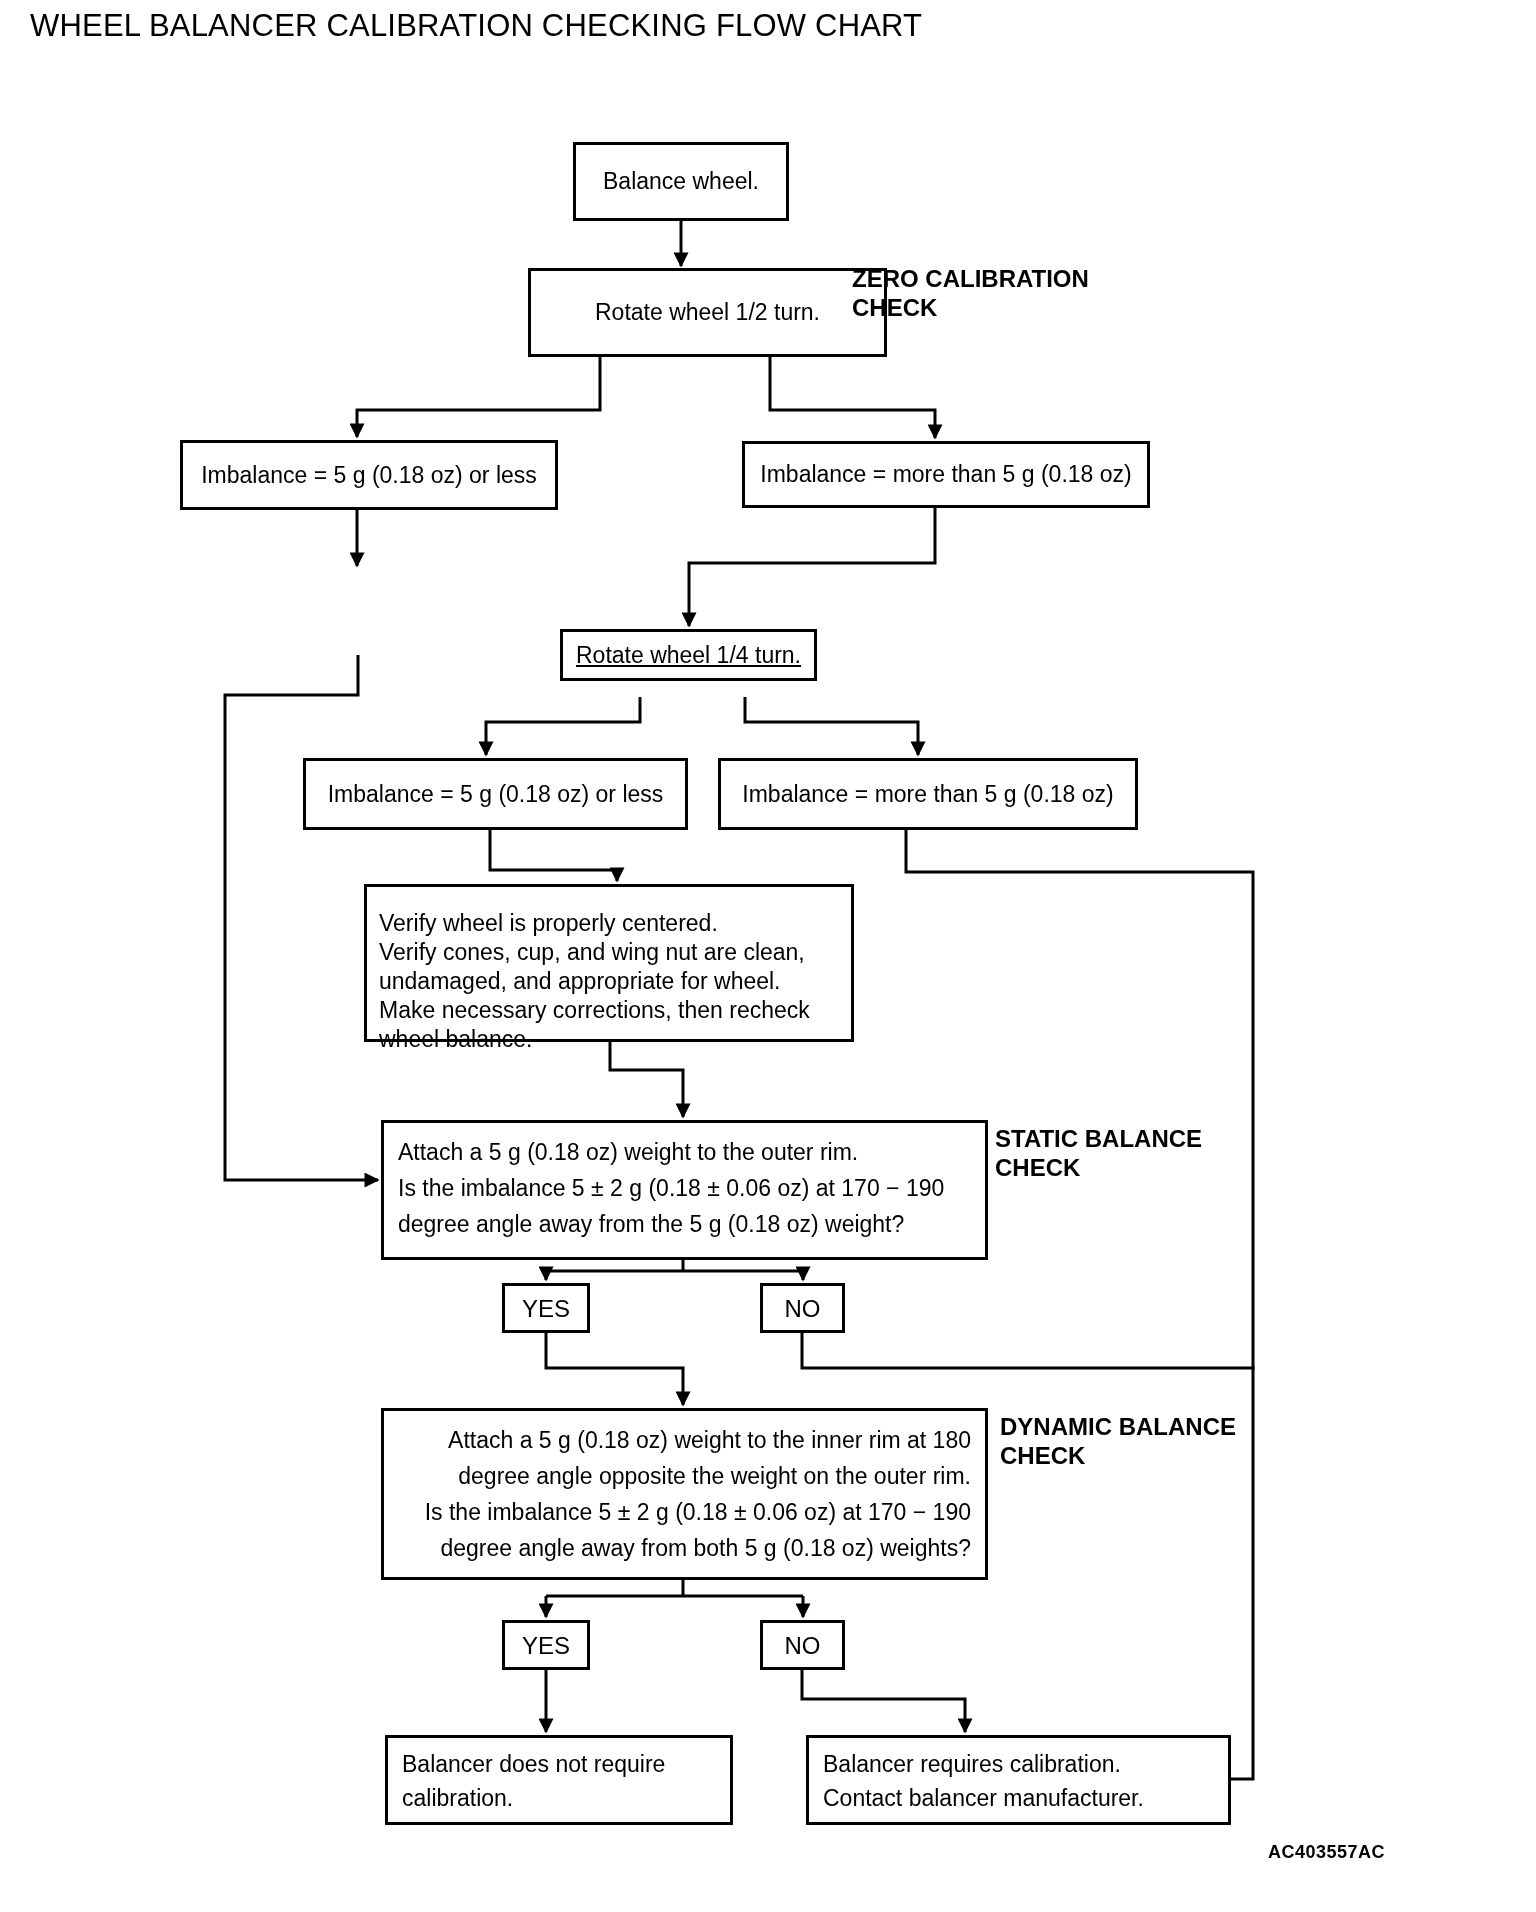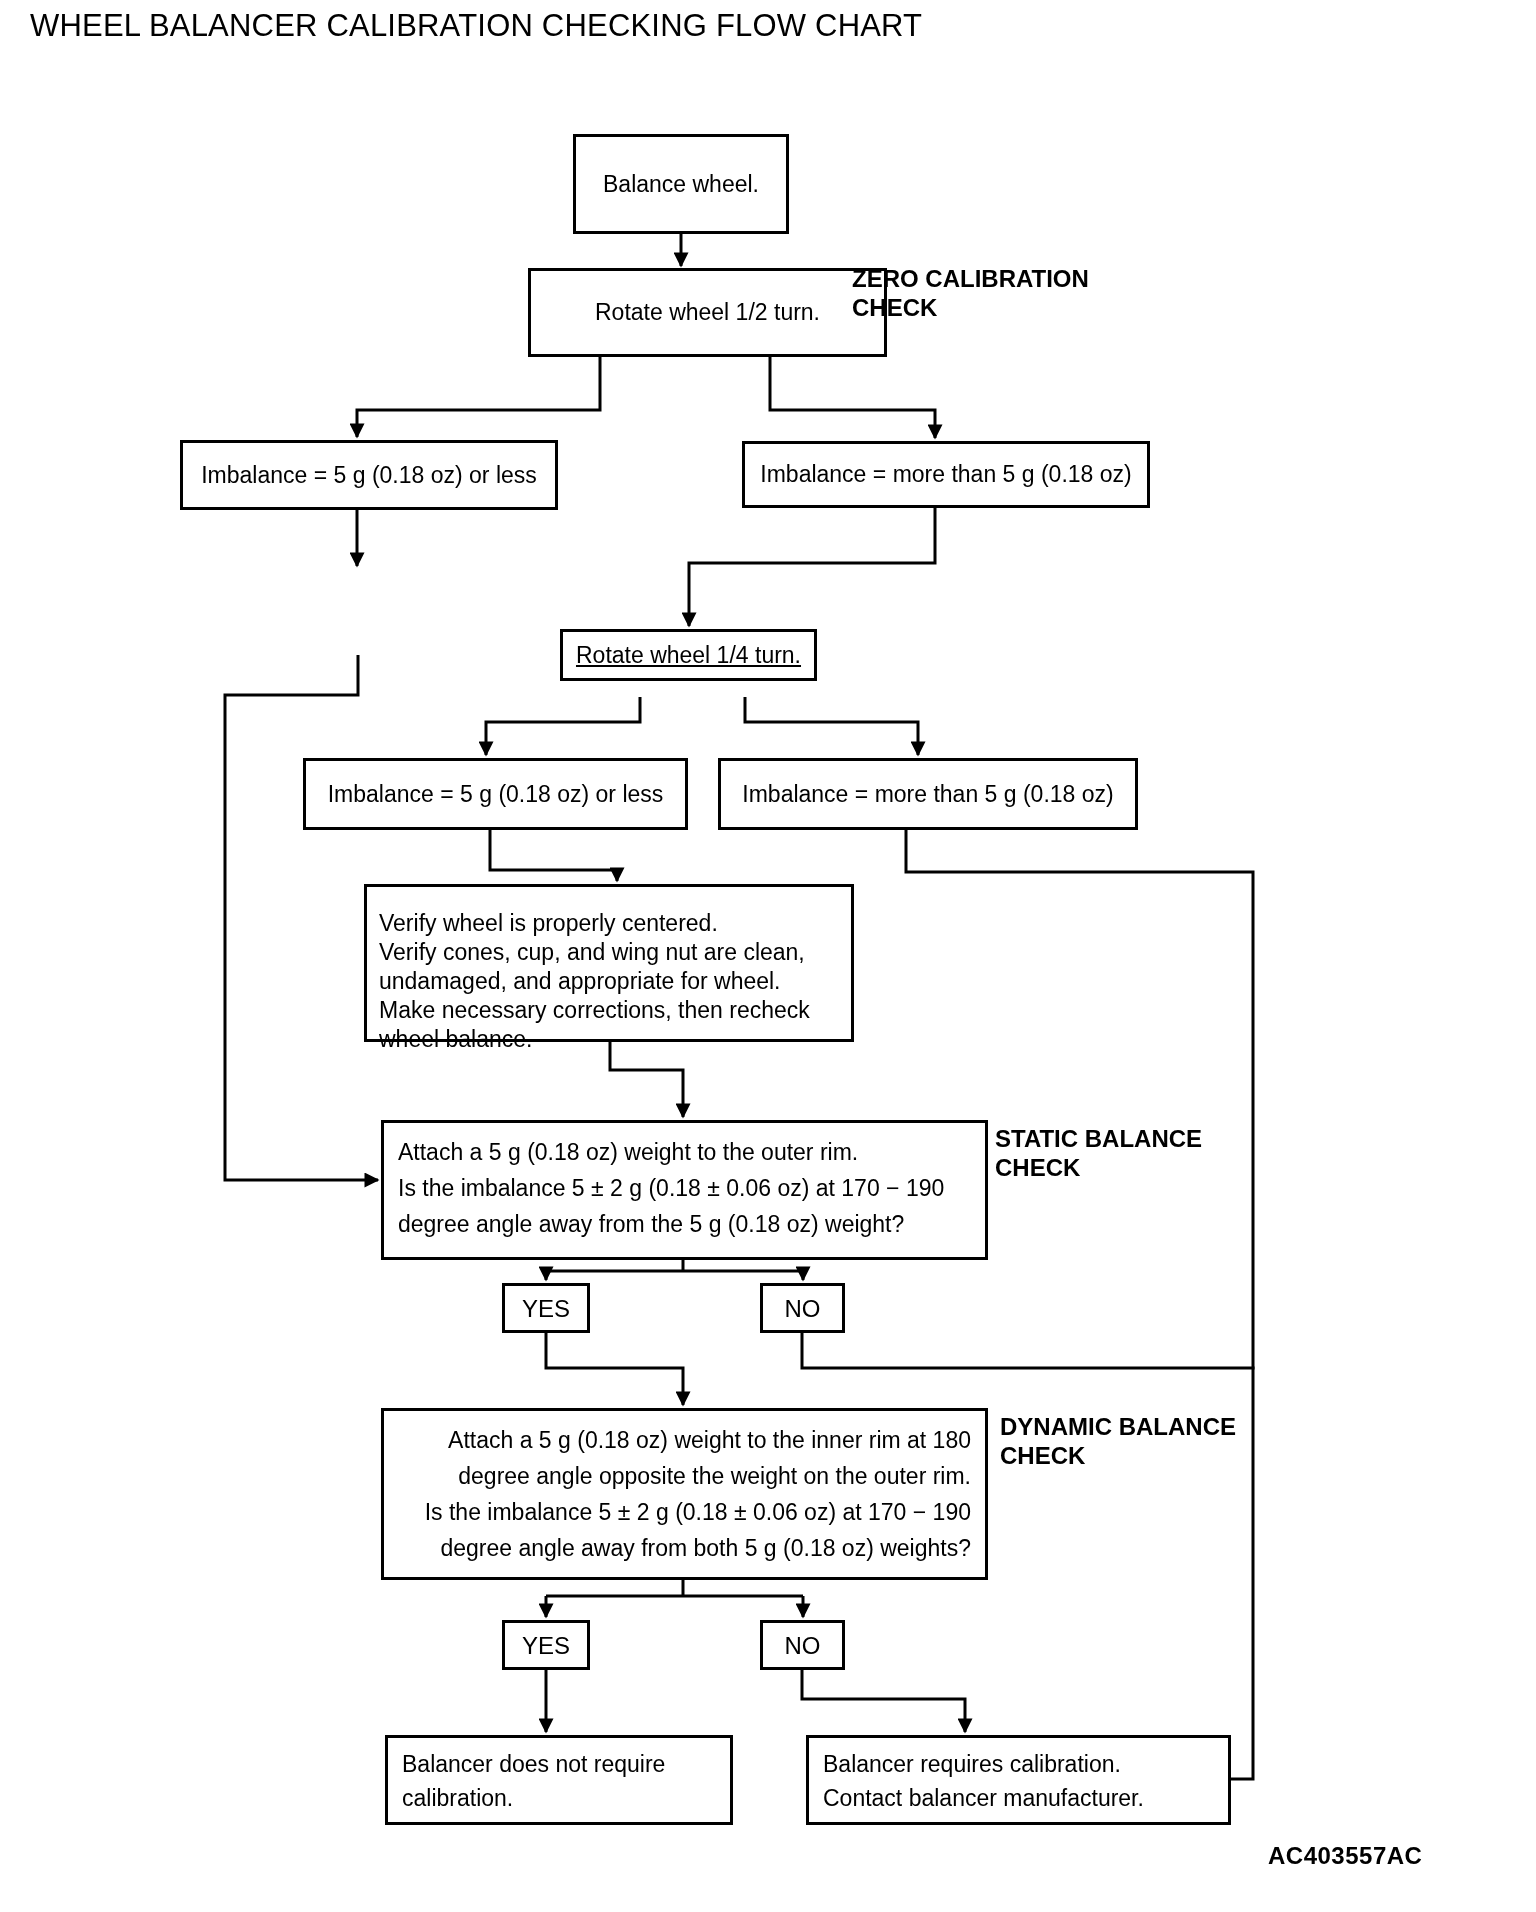--- a/index.html
+++ b/index.html
@@ -15,21 +15,21 @@
   }
   .c{display:flex;align-items:center;justify-content:center;text-align:center;padding:2px 6px;}
   .yn{font-size:24px;}
   .ml{white-space:pre-line;}
   .verify{line-height:29px;padding:22px 12px;}
   .q3{line-height:36px;padding:11px 14px;}
   .res{line-height:34px;padding:9px 14px;}
   .seclabel{
     position:absolute;font-weight:bold;font-size:24px;line-height:29px;white-space:pre-line;
   }
-  .code{position:absolute;left:1268px;top:1842px;font-weight:bold;font-size:24px;letter-spacing:0.5px;}
+  .code{position:absolute;left:1268px;top:1842px;font-weight:bold;font-size:18px;letter-spacing:0.5px;}
 </style>
 </head>
 <body>
 
 <div class="canvas">
 
   <div class="title">WHEEL BALANCER CALIBRATION CHECKING FLOW CHART</div>
 
   <svg class="wires" width="1536" height="1912" viewBox="0 0 1536 1912">
     <defs>
@@ -55,21 +55,21 @@
       <path d="M546 1333 V1368 H683 V1405" marker-end="url(#arr)"></path>
       <path d="M802 1333 V1368 H1254.5"></path>
       <path d="M683 1580 V1596 M546 1596 H803"></path>
       <path d="M546 1596 V1617" marker-end="url(#arr)"></path>
       <path d="M803 1596 V1617" marker-end="url(#arr)"></path>
       <path d="M546 1670 V1732" marker-end="url(#arr)"></path>
       <path d="M802 1670 V1699 H965 V1732" marker-end="url(#arr)"></path>
     </g>
   </svg>
 
-  <div class="node c" style="left:573px;top:134px;width:216px;height:100px;text-align:right;">Balance wheel.</div>
+  <div class="node c" style="left:573px;top:142px;width:216px;height:79px;text-align:right;">Balance wheel.</div>
 
   <div class="node c" style="left:528px;top:268px;width:359px;height:89px;">Rotate wheel 1/2 turn.</div>
 
   <div class="seclabel" style="left:852px;top:264px;">ZERO CALIBRATION
 CHECK</div>
 
   <div class="node c" style="left:180px;top:440px;width:378px;height:70px;">Imbalance = 5 g (0.18 oz) or less</div>
 
   <div class="node c" style="left:742px;top:441px;width:408px;height:67px;">Imbalance = more than 5 g (0.18 oz)</div>
 

